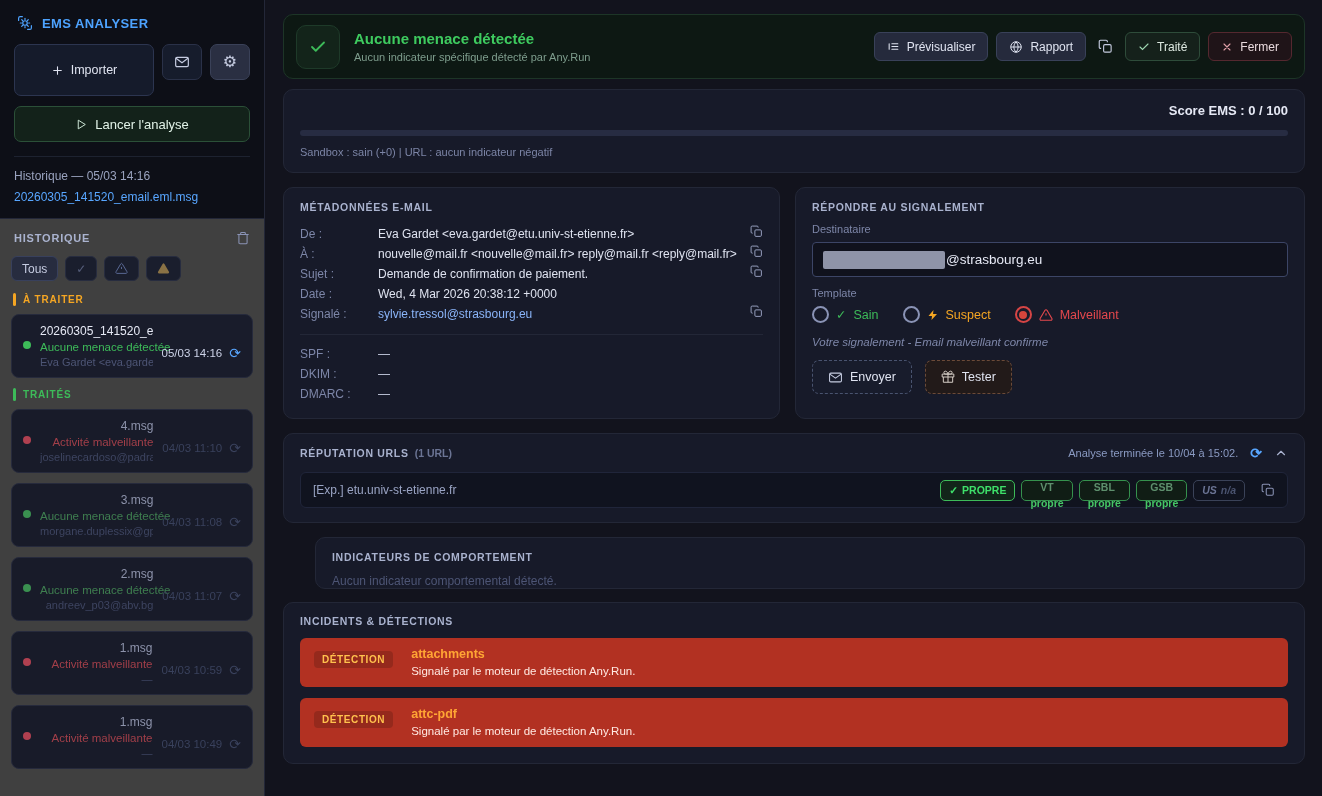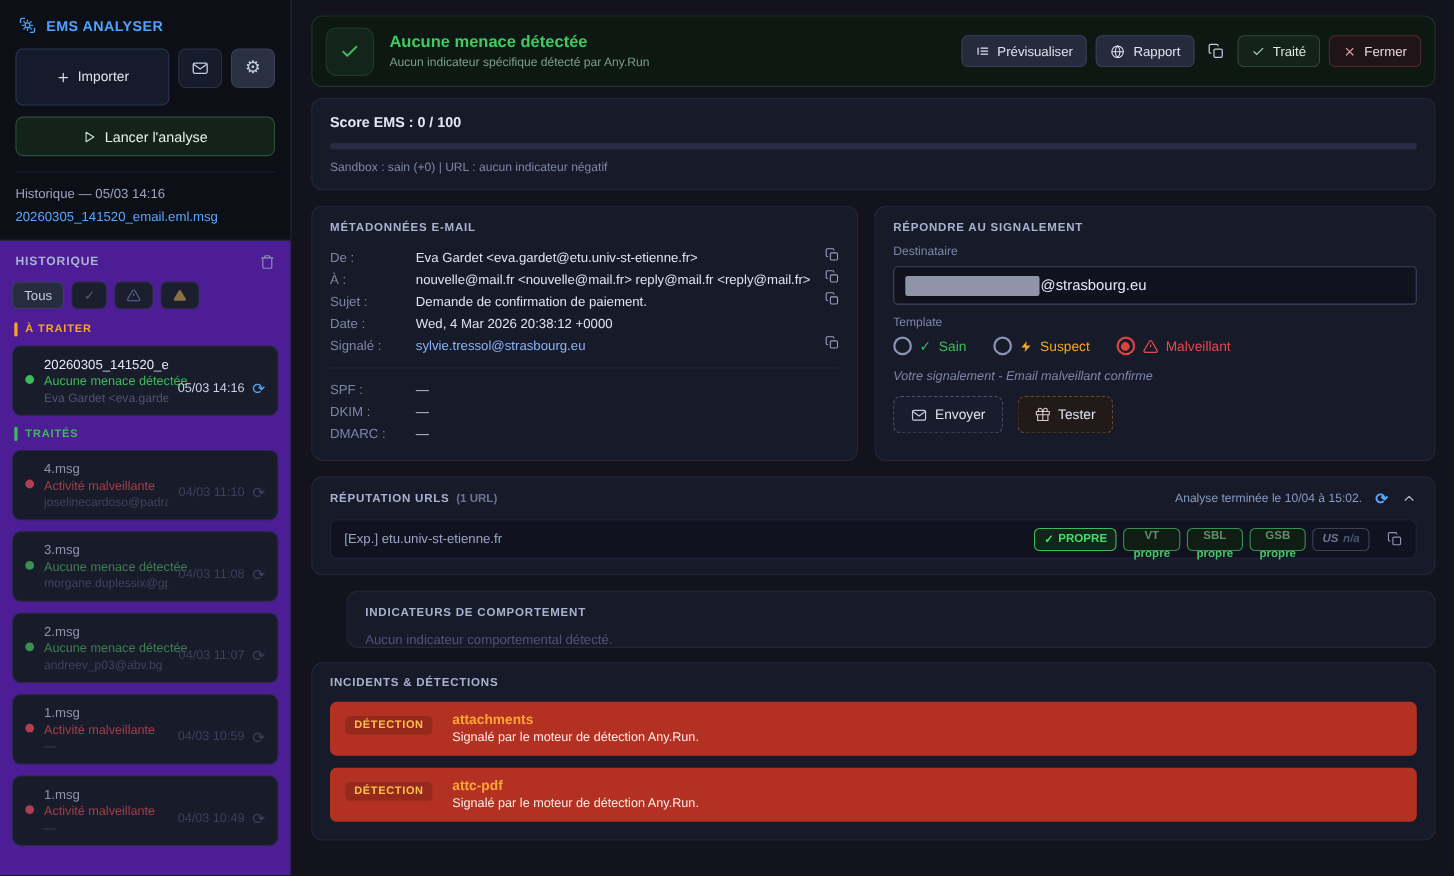--- a/index.html
+++ b/index.html
@@ -18,21 +18,21 @@
     border-radius:7px; font-size:12.5px; color:#dfe3f0; }
   .import-btn { flex:1; height:52px; background:#151b2b; border:1px solid #2c3550; }
   .icon-btn { width:40px; height:36px; background:#161c2c; border:1px solid #2a3148; }
   .icon-btn.lit { background:#2a2f42; border-color:#3a4158; }
   .run-btn { width:100%; height:36px; margin-top:10px; background:#13221a; border:1px solid #2b5038;
     color:#e2f3e8; font-size:13px; }
   .sb-div { border-top:1px solid #1d2230; margin-top:14px; }
   .hist-head { padding:12px 14px 14px; font-size:12px; }
   .hist-label { color:#9aa3bf; }
   .hist-file { color:#58a6ff; margin-top:7px; cursor:pointer; }
-  .hist-section { flex:1; background:#4c1d95; border-top:1px solid #232738; padding:12px 11px; overflow:hidden; }
+  .hist-section { flex:1; background:#404040; border-top:1px solid #232738; padding:12px 11px; overflow:hidden;text-align:right; }
   .hist-title-row { display:flex; align-items:center; justify-content:space-between; padding:0 3px; }
   .hist-title { font-size:11px; font-weight:bold; letter-spacing:.8px; color:#aab3cf; }
   .trash { color:#8a93b5; cursor:pointer; }
   .chips { display:flex; gap:7px; margin:11px 0 12px; }
   .chip { height:25px; min-width:32px; padding:0 10px; border-radius:6px; background:#1a1e2d;
     border:1px solid #272c3f; display:inline-flex; align-items:center; justify-content:center;
     font-size:12px; color:#c5cbe0; cursor:pointer; }
   .chip.active { background:#272c3f; border-color:#38405c; }
   .chip .g { color:#555d7a; } .chip .wb { color:#5a6a96; } .chip .wo { color:#8a7245; }
   .grp { display:flex; align-items:center; gap:7px; margin:8px 2px 4px; }
@@ -73,21 +73,21 @@
   .banner-title { color:#3ecb5f; font-size:15px; font-weight:bold; }
   .banner-sub { color:#7e9d8d; font-size:11px; margin-top:4px; }
   .banner-actions { margin-left:auto; display:flex; align-items:center; gap:8px; }
   .abtn { height:29px; padding:0 12px; border-radius:6px; font-size:12px; background:#252a3c;
     border:1px solid #394159; color:#dfe3f0;align-items:center; }
   .abtn.copy { background:transparent; border:none; color:#c5cbe0; padding:0 4px; }
   .abtn.done { background:#15211b; border-color:#2e4c3a; color:#dcead f0; color:#dce8e0; }
   .abtn.close { background:#1f1418; border-color:#55282f; color:#e8d9dc; }
 
   .score-card { margin-top:10px; padding:13px 16px 14px; }
-  .score-title { font-size:13px; font-weight:bold; color:#e6e9f5; }
+  .score-title { font-size:13px; font-weight:bold; color:#e6e9f5;text-align:right; }
   .score-track { height:6px; background:#272c42; border-radius:3px; margin:12px 0 10px; overflow:hidden; }
   .score-fill { height:100%; width:0%; background:#3dbb59; border-radius:3px; }
   .score-details { font-size:11px; color:#7c85a6; }
 
   .cards-row { display:flex; gap:15px; margin-top:14px; }
   .meta-card { width:497px; min-width:497px; padding:13px 16px 14px; }
   .meta-rows { margin-top:11px; }
   .mrow { display:flex; align-items:flex-start; font-size:12px; line-height:20px; }
   .mlabel { width:78px; color:#7d86a8; flex:none; }
   .mvalue { flex:1; color:#dfe3f0; }

